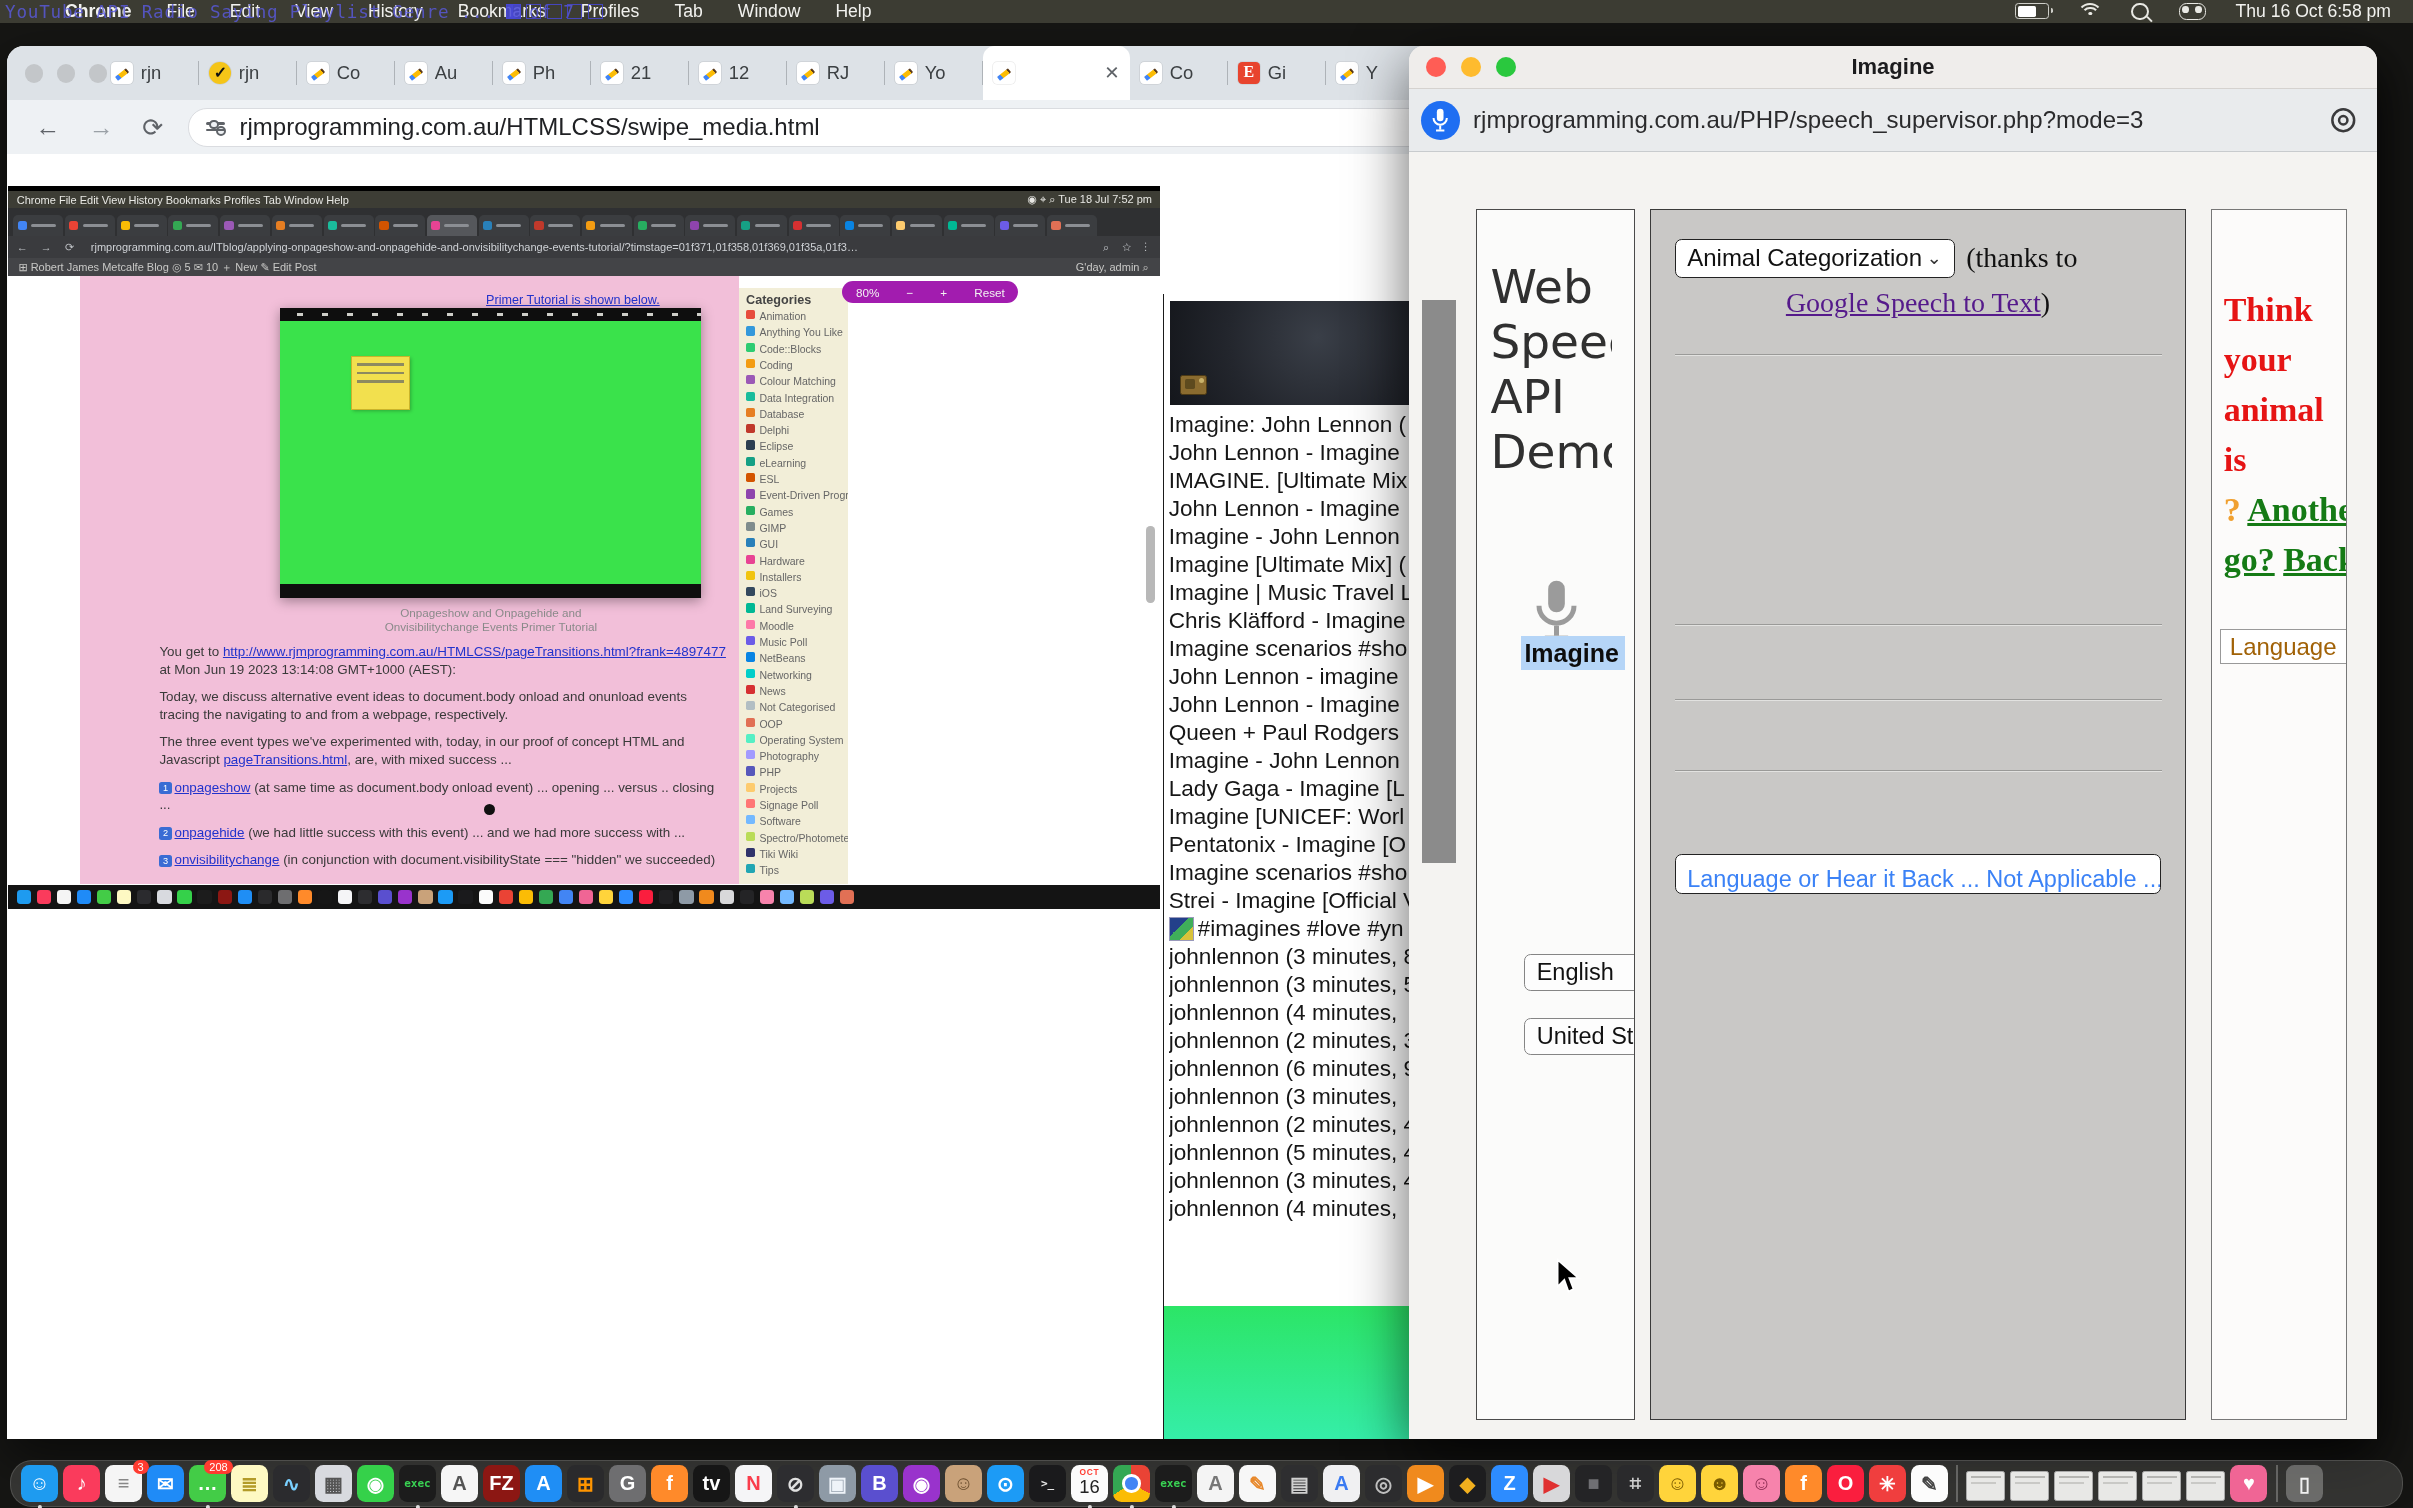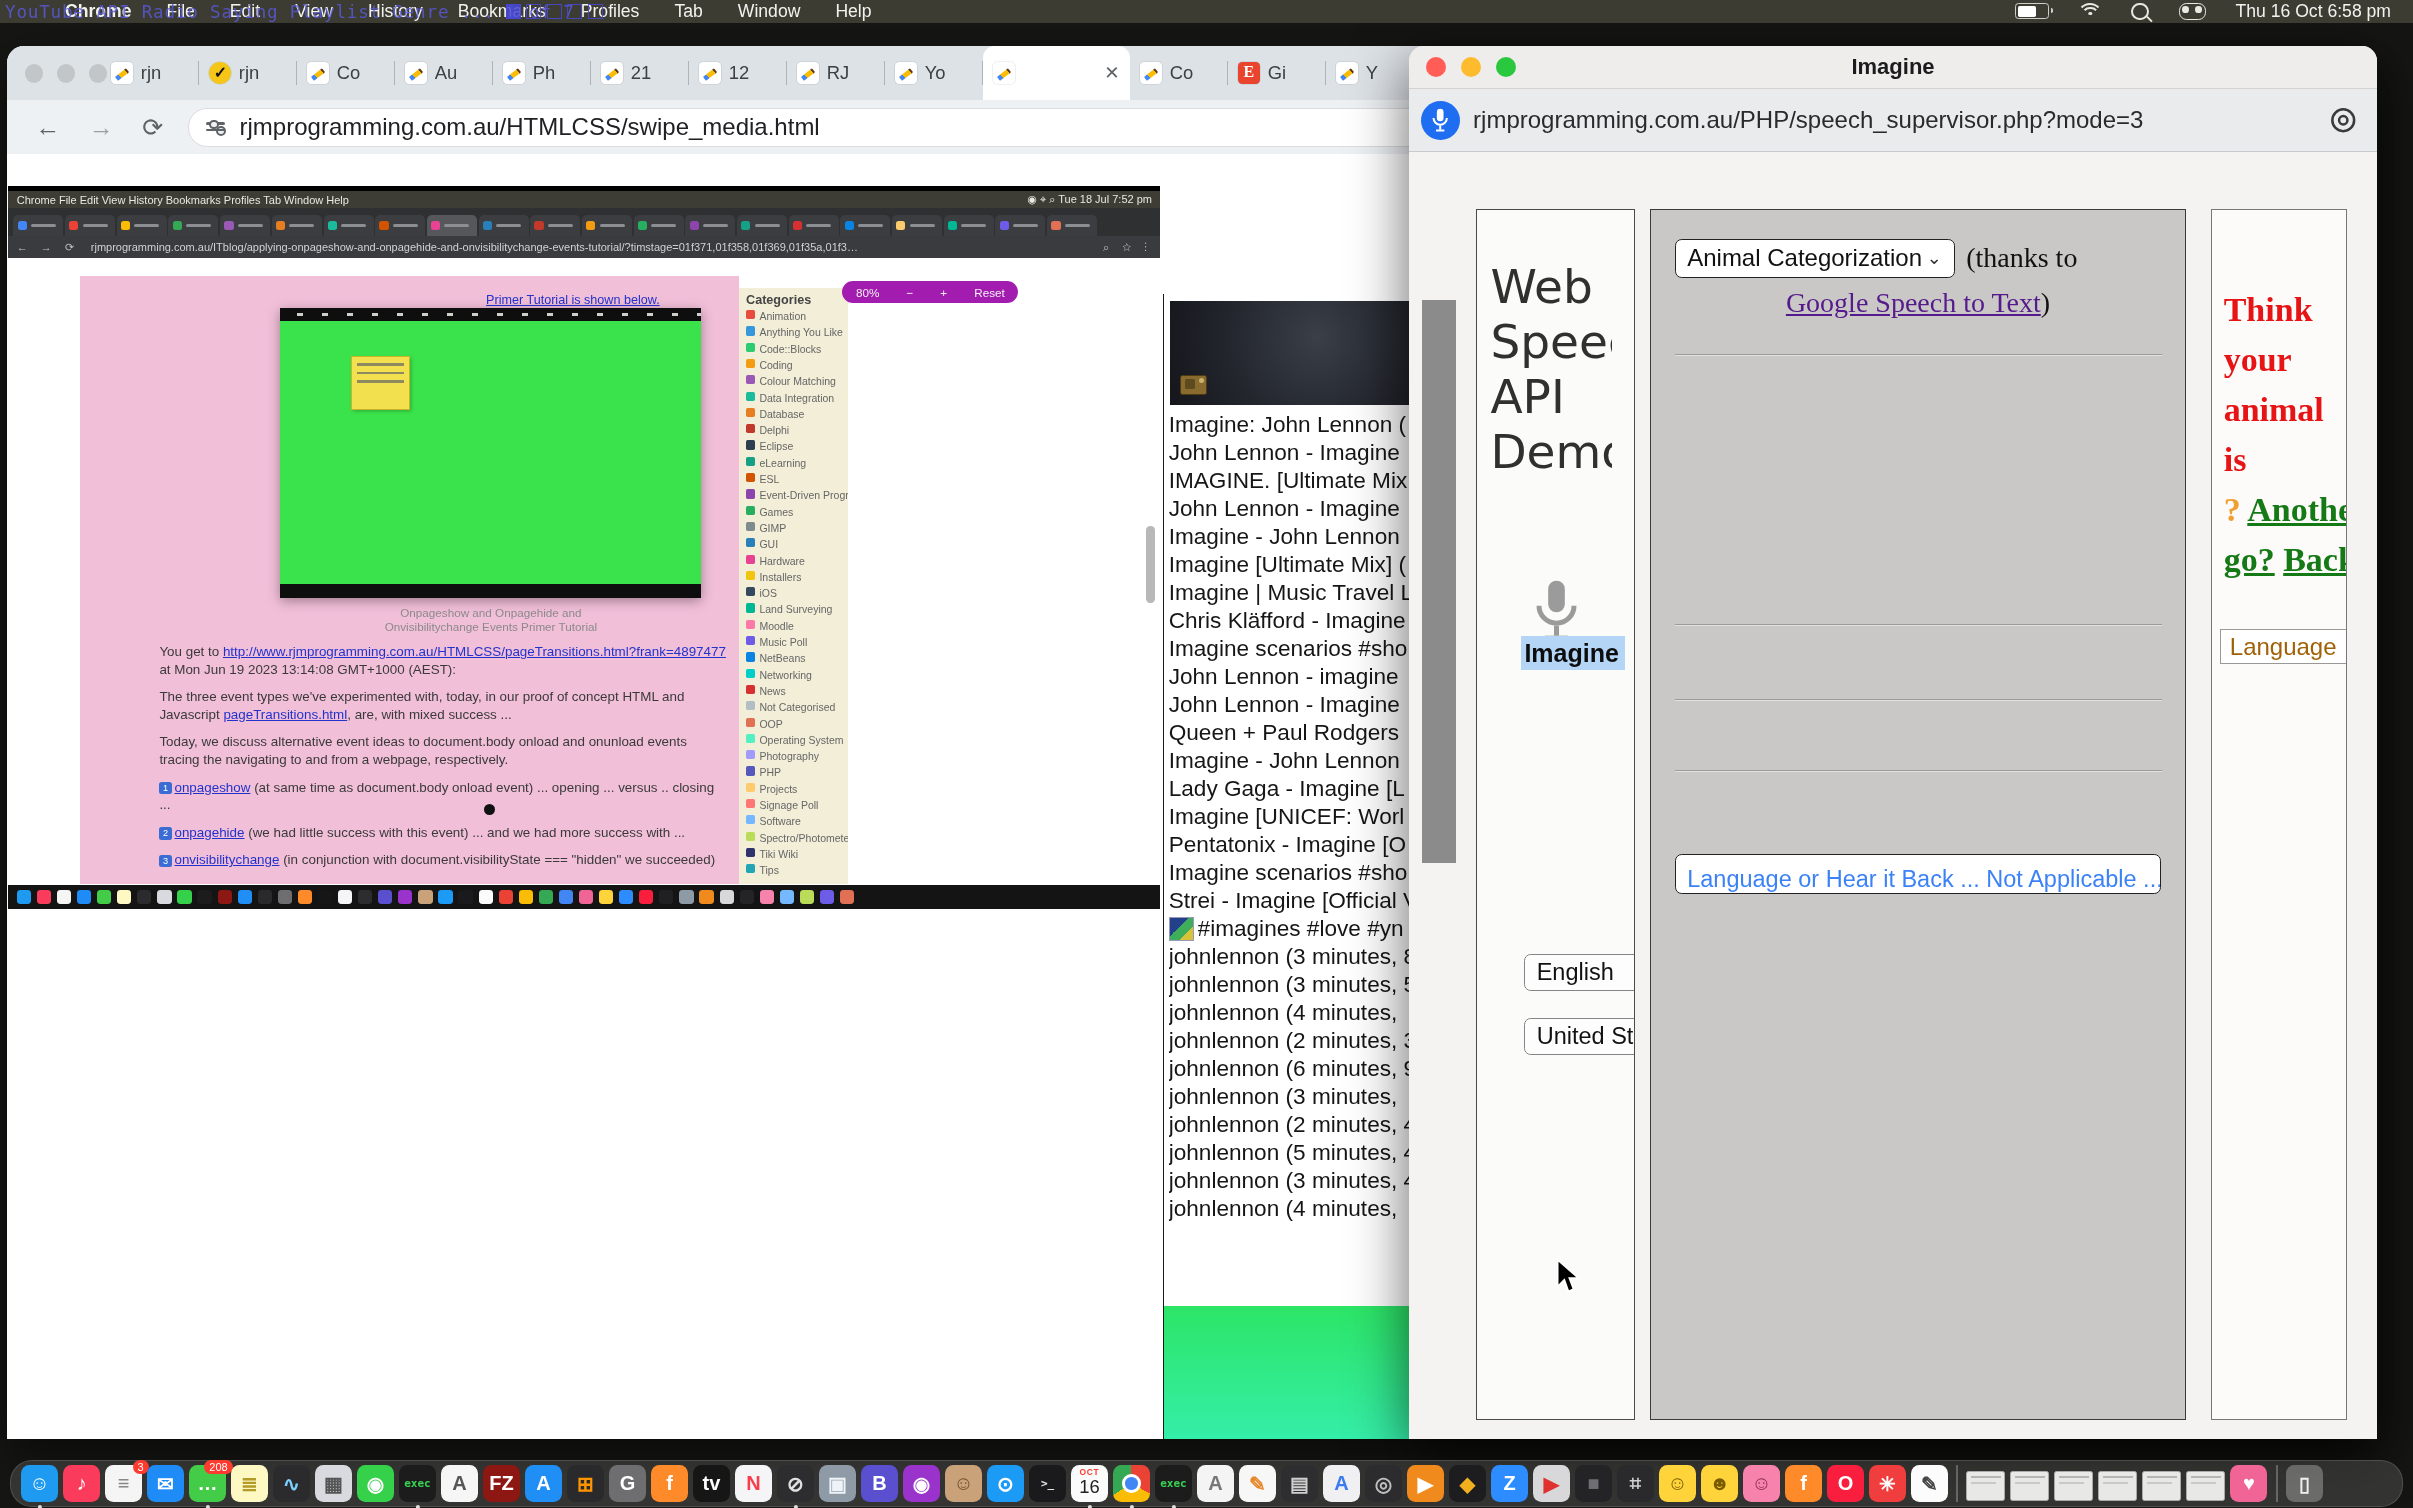--- a/index.html
+++ b/index.html
@@ -387,20 +387,24 @@
           <div class="itab">
             <i style="background: rgb(225, 112, 85);"></i>
             <u></u>
           </div>
         </div>
       <div id="inner-toolbar" class="abs">
         <span class="arrows">← → ⟳</span>
         <span id="inner-url">rjmprogramming.com.au/ITblog/applying-onpageshow-and-onpagehide-and-onvisibilitychange-events-tutorial/?timstage=01f371,01f358,01f369,01f35a,01f3…</span>
         <span class="ticons">⌕ ☆ ⋮</span>
       </div>
+      <div id="inner-bookmarks" class="abs">
+        <span class="l">⊞  Robert James Metcalfe Blog    ◎ 5    ✉ 10    ＋ New    ✎ Edit Post</span>
+        <span class="r">G'day, admin   ⌕</span>
+      </div>
       <div id="inner-page" class="abs">
         <div id="pink" class="abs"></div>
         <div id="primer-link" class="abs nowrap">Primer Tutorial is shown below.</div>
         <div id="zoom-bubble" class="abs">
           <span>80%</span>
           <span>−</span>
           <span>+</span>
           <span>Reset</span>
         </div>
         <div id="nested-window" class="abs">
@@ -413,22 +417,22 @@
               </div>
           </div>
           <div class="bar2"></div>
         </div>
         <div id="nested-caption" class="abs">
           <div>Onpageshow and Onpagehide and</div>
           <div>Onvisibilitychange Events Primer Tutorial</div>
         </div>
         <div id="blog-text" class="abs">
             <p><span>You get to </span><span class="link">http://www.rjmprogramming.com.au/HTMLCSS/pageTransitions.html?frank=4897477</span><span> at Mon Jun 19 2023 13:14:08 GMT+1000 (AEST):</span></p>
+            <p><span>Today, we discuss alternative event ideas to document.body onload and onunload events tracing the navigating to and from a webpage, respectively.</span></p>
             <p><span>The three event types we've experimented with, today, in our proof of concept HTML and Javascript </span><span class="link">pageTransitions.html</span><span>, are, with mixed success ...</span></p>
-            <p><span>Today, we discuss alternative event ideas to document.body onload and onunload events tracing the navigating to and from a webpage, respectively.</span></p>
             <p><span class="numbox">1</span><span class="link">onpageshow</span><span> (at same time as document.body onload event) ... opening ... versus .. closing ...</span></p>
             <p><span class="numbox">2</span><span class="link">onpagehide</span><span> (we had little success with this event) ... and we had more success with ...</span></p>
             <p><span class="numbox">3</span><span class="link">onvisibilitychange</span><span> (in conjunction with document.visibilityState === "hidden" we succeeded)</span></p>
           </div>
         <div id="click-dot" class="abs"></div>
         <div id="inner-sidebar" class="abs">
           <h4>Categories</h4>
           <div id="cat-list">
               <div class="cat-item">
                 <i style="background: rgb(231, 76, 60);"></i>

